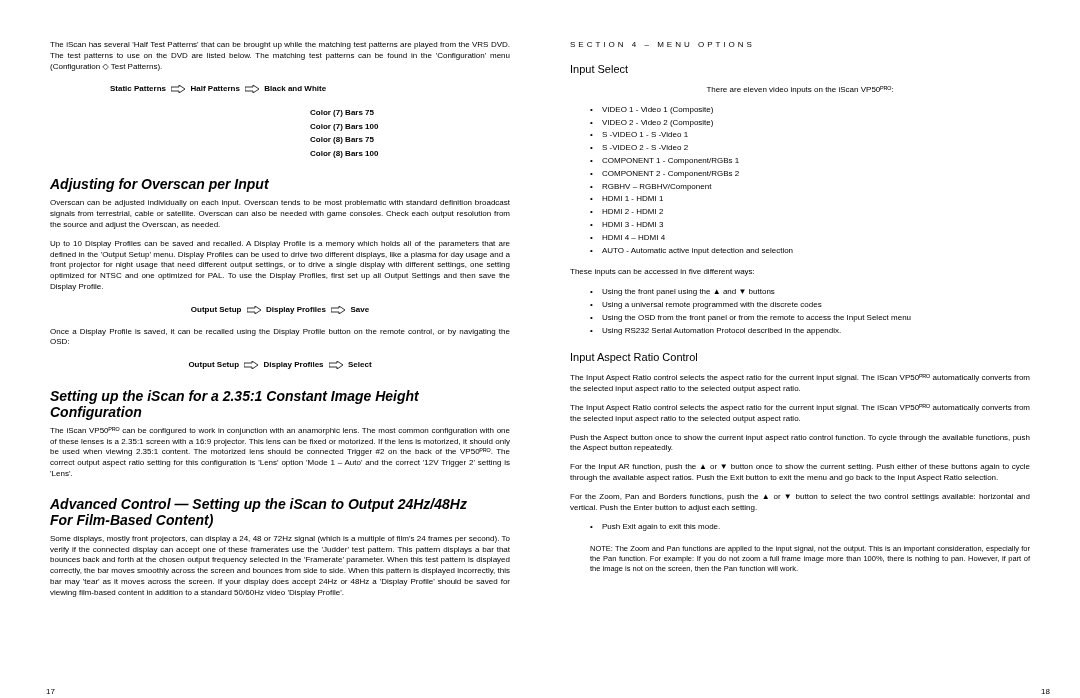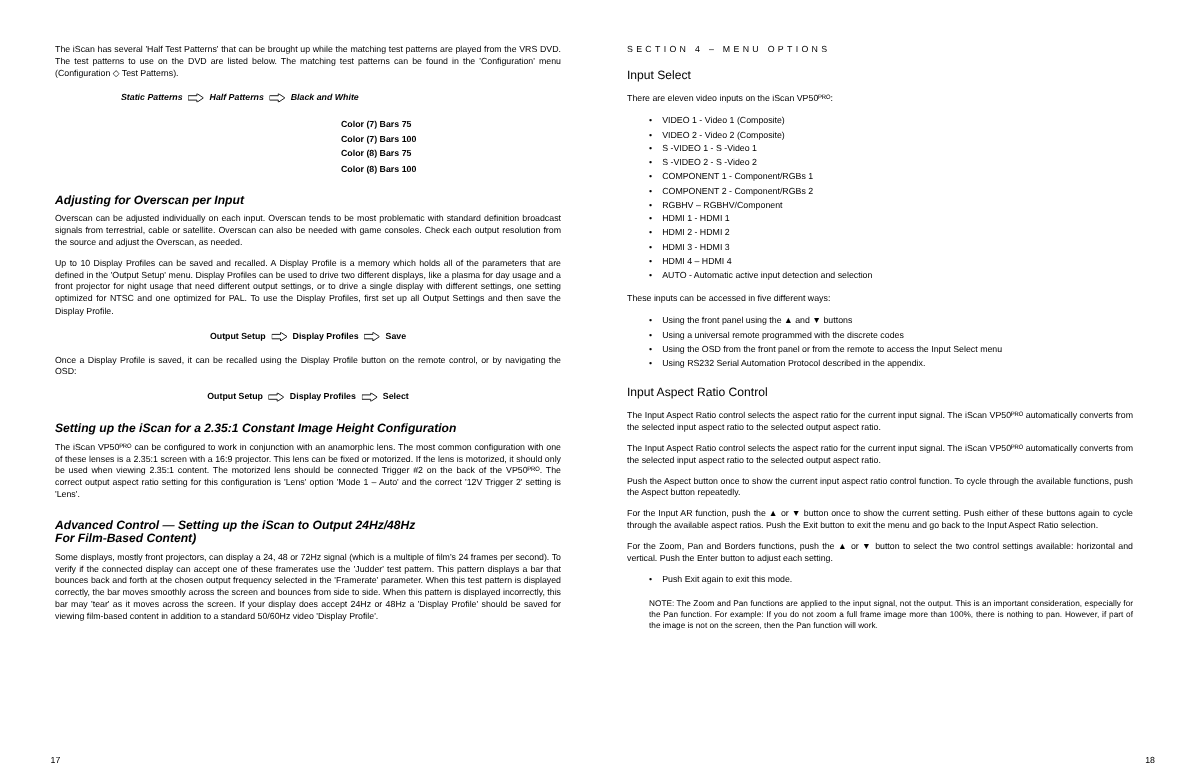--- a/index.html
+++ b/index.html
@@ -28,21 +28,21 @@
     margin-bottom: 14px;
     text-transform: uppercase;
   }
   h2 {
     font-size: 11px;
     font-weight: normal;
     margin-top: 14px;
     margin-bottom: 10px;
   }
   h3 {
-    font-size: 11px;
+    font-size: 14px;
     font-weight: bold;
     font-style: italic;
     margin-top: 16px;
     margin-bottom: 6px;
   }
   ul {
     list-style: none;
     padding-left: 20px;
     margin-bottom: 10px;
   }
@@ -92,21 +92,21 @@
     line-height: 1.35;
     text-align: justify;
   }
 </style>
 </head>
 <body>
 
 <div class="page page-left">
   <p>The iScan has several 'Half Test Patterns' that can be brought up while the matching test patterns are played from the VRS DVD. The test patterns to use on the DVD are listed below. The matching test patterns can be found in the 'Configuration' menu (Configuration ◇ Test Patterns).</p>
 
-  <div class="nav-path" style="text-align:left; margin-left:60px;font-style:italic;">
+  <div class="nav-path" style="text-align:left; margin-left:60px;">
     <span>Static Patterns</span>
     <span class="arrow"><svg width="14" height="8">
           <path d="M0 2 H8 V0 L14 4 L8 8 V6 H0 Z" fill="none" stroke="#000" stroke-width="0.8"></path>
         </svg></span>
     <span>Half Patterns</span>
     <span class="arrow"><svg width="14" height="8">
           <path d="M0 2 H8 V0 L14 4 L8 8 V6 H0 Z" fill="none" stroke="#000" stroke-width="0.8"></path>
         </svg></span>
     <span>Black and White</span>
   </div>
@@ -157,21 +157,21 @@
   </h3>
   <p>Some displays, mostly front projectors, can display a 24, 48 or 72Hz signal (which is a multiple of film's 24 frames per second). To verify if the connected display can accept one of these framerates use the 'Judder' test pattern. This pattern displays a bar that bounces back and forth at the chosen output frequency selected in the 'Framerate' parameter. When this test pattern is displayed correctly, the bar moves smoothly across the screen and bounces from side to side. When this pattern is displayed incorrectly, this bar may 'tear' as it moves across the screen. If your display does accept 24Hz or 48Hz a 'Display Profile' should be saved for viewing film-based content in addition to a standard 50/60Hz video 'Display Profile'.</p>
 
   <div class="page-num-left">17</div>
 </div>
 
 <div class="page page-right">
   <div class="section-header">SECTION 4 – MENU OPTIONS</div>
 
   <h2>Input Select</h2>
-  <p style="text-align:left;">There are eleven video inputs on the iScan VP50ᴾᴿᴼ:</p>
+  <p style="text-align:center;">There are eleven video inputs on the iScan VP50ᴾᴿᴼ:</p>
   <ul>
     <li>VIDEO 1 - Video 1 (Composite)</li>
     <li>VIDEO 2 - Video 2 (Composite)</li>
     <li>S -VIDEO 1 - S -Video 1</li>
     <li>S -VIDEO 2 - S -Video 2</li>
     <li>COMPONENT 1 - Component/RGBs 1</li>
     <li>COMPONENT 2 - Component/RGBs 2</li>
     <li>RGBHV – RGBHV/Component</li>
     <li>HDMI 1 - HDMI 1</li>
     <li>HDMI 2 - HDMI 2</li>

